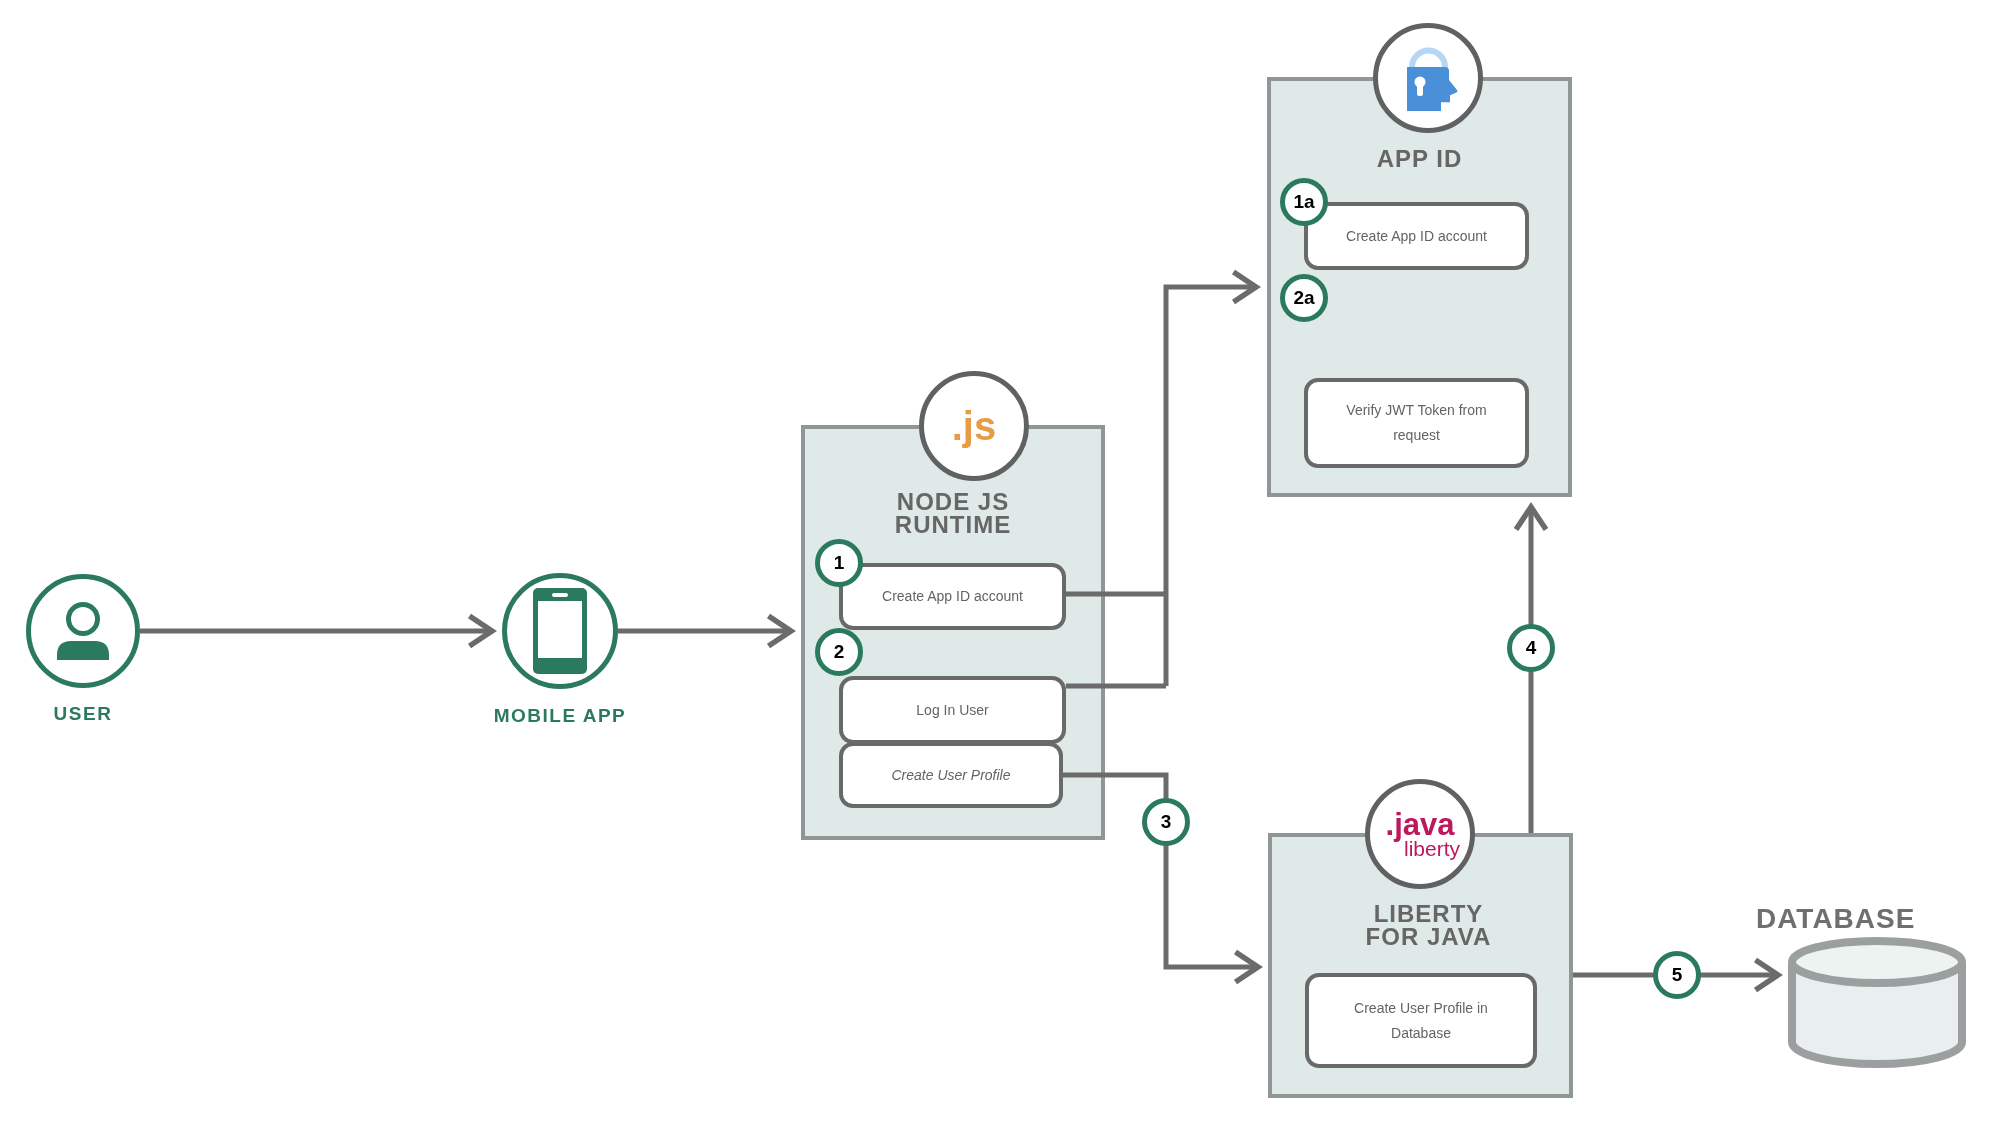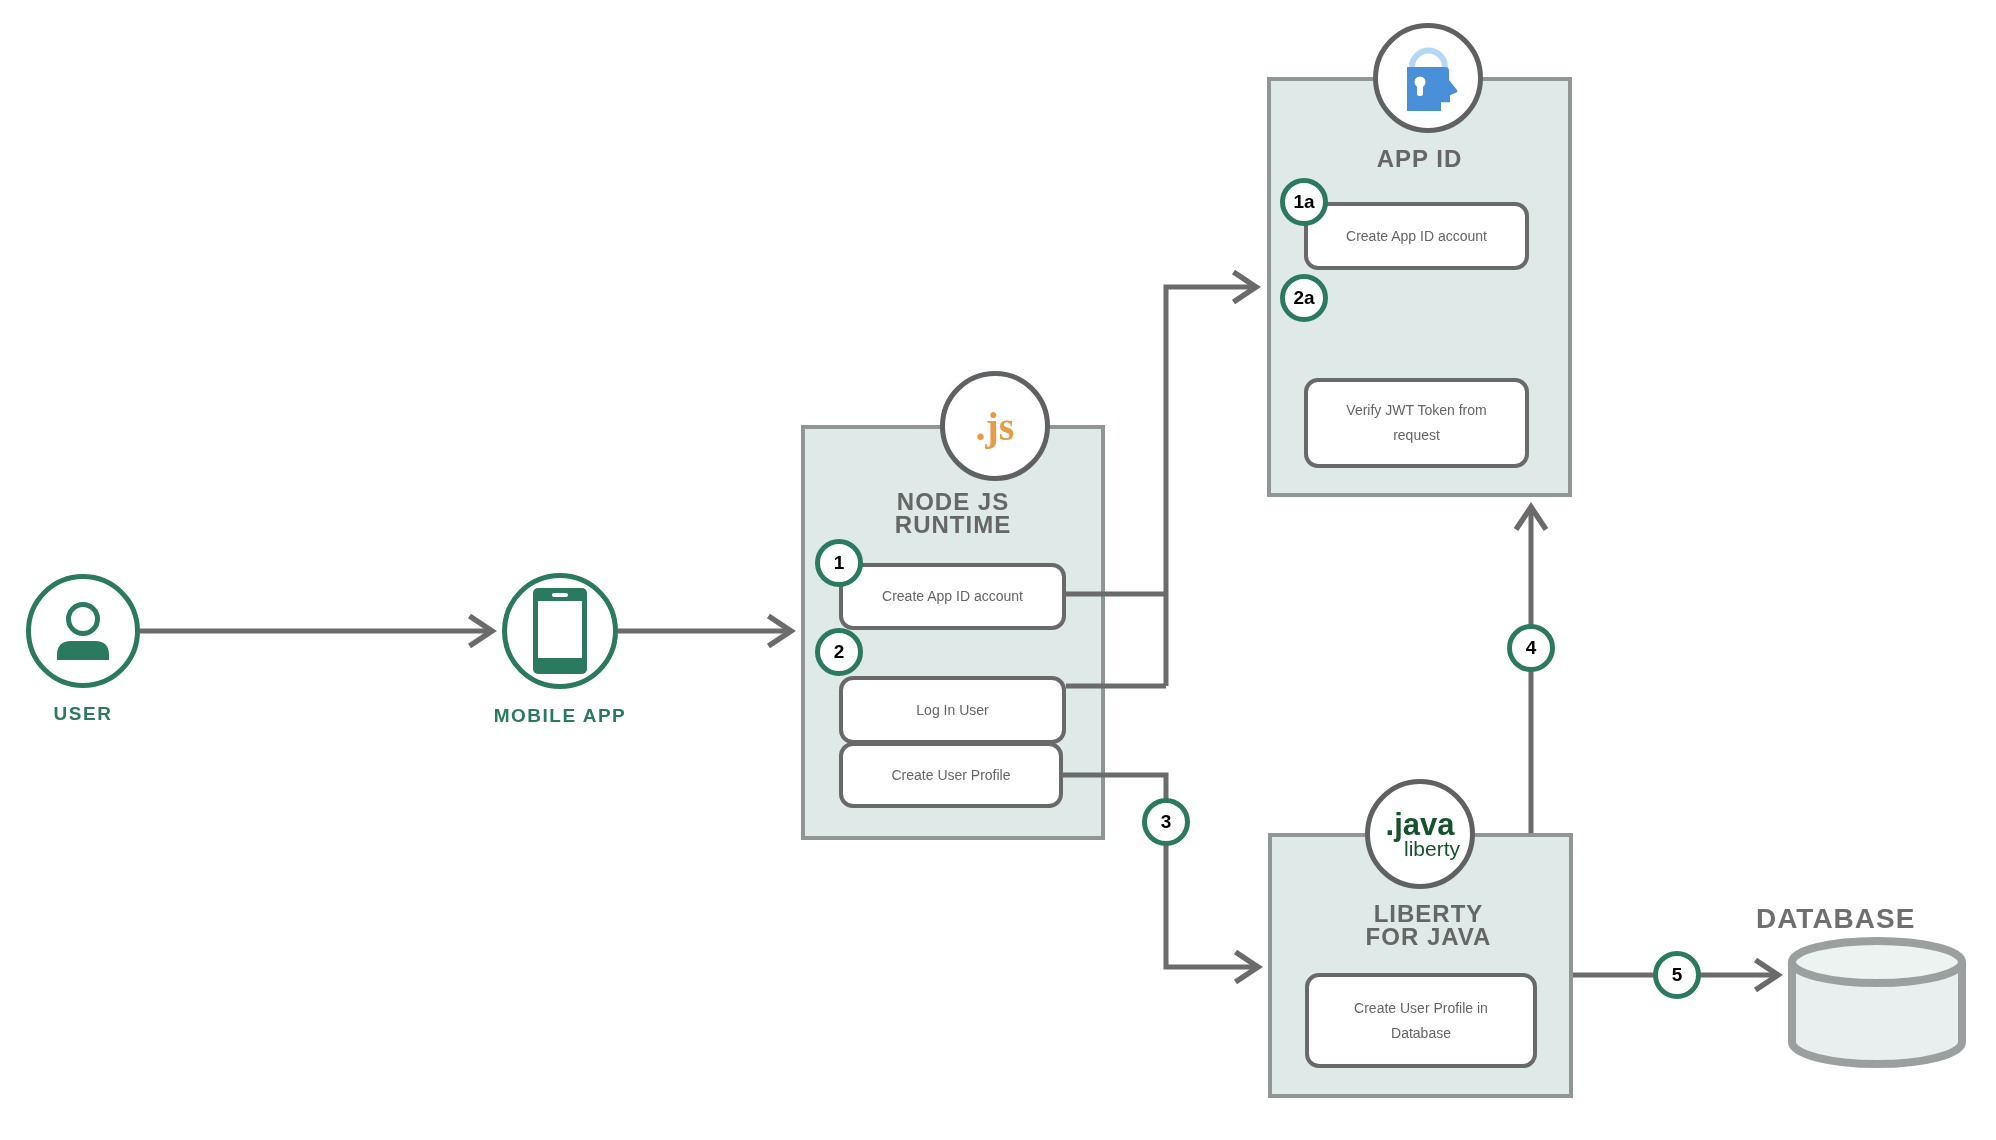--- a/index.html
+++ b/index.html
@@ -29,21 +29,21 @@
   .step{position:absolute;background:#fff;border:4px solid #696969;border-radius:14px;
         box-sizing:border-box;display:flex;align-items:center;justify-content:center;
         text-align:center;color:#646464;font-size:14px;line-height:25px;padding:2px 14px;z-index:3;}
 
   
   .badge{position:absolute;width:48px;height:48px;border-radius:50%;background:#fff;
          border:5px solid #2b7a60;box-sizing:border-box;color:#000000;font-weight:bold;
          font-size:19px;display:flex;align-items:center;justify-content:center;z-index:4;}
 
   .js-logo{color:#e89b45;font-weight:bold;font-size:40px;letter-spacing:0;}
-  .java-logo{display:flex;flex-direction:column;align-items:center;color:#14532d;line-height:1;}
+  .java-logo{display:flex;flex-direction:column;align-items:center;color:#be185d;line-height:1;}
   .java-logo .jl-top{font-weight:bold;font-size:31px;}
   .java-logo .jl-bottom{font-size:21px;transform:translateX(12px);margin-top:-2px;}
 
   .db-label{position:absolute;font-weight:bold;color:#6f6f6f;
             font-size:28px;letter-spacing:1px;z-index:3;}
   .abs{position:absolute;z-index:3;}
 </style>
 </head>
 <body>
 
@@ -78,34 +78,34 @@
   <div class="big-circle green-ring" style="left:502px;top:573px;width:116px;height:116px;">
     <svg width="54" height="86" viewBox="0 0 54 86">
       <rect x="0" y="0" width="54" height="86" rx="5" fill="#2b7a60"></rect>
       <rect x="5" y="13" width="44" height="57" fill="#ffffff"></rect>
       <rect x="19" y="5" width="16" height="4" rx="2" fill="#ffffff"></rect>
     </svg>
   </div>
   <div class="node-label" style="left:445px;top:705px;width:230px;">MOBILE APP</div>
 
   <div class="zone" style="left:801px;top:425px;width:304px;height:415px;"></div>
-  <div class="big-circle gray-ring" style="left:940px;top:371px;width:110px;height:110px;font-family:Liberation Serif, serif;">
+  <div class="big-circle gray-ring" style="left:919px;top:371px;width:110px;height:110px;">
     <span class="js-logo">.js</span>
   </div>
   <div class="zone-title" style="left:801px;top:490px;width:304px;">
     <span>NODE JS RUNTIME</span>
   </div>
 
   <div class="step" style="left:839px;top:563px;width:227px;height:67px;">Create App ID account</div>
   <div class="badge" style="left:815px;top:539px;">1</div>
 
   <div class="step" style="left:839px;top:676px;width:227px;height:68px;">Log In User</div>
   <div class="badge" style="left:815px;top:628px;">2</div>
 
-  <div class="step" style="left:839px;top:742px;width:224px;height:66px;">Create User Profile</div>
+  <div class="step" style="left:839px;top:742px;width:224px;height:66px;font-style:italic;">Create User Profile</div>
 
   <div class="zone" style="left:1267px;top:77px;width:305px;height:420px;"></div>
   <div class="big-circle gray-ring" style="left:1373px;top:23px;width:110px;height:110px;">
     <svg width="62" height="66" viewBox="0 0 62 66">
       <path d="M 15 26 v -4 a 16.5 16.5 0 0 1 33 0 v 4" fill="none" stroke="#b3d7f5" stroke-width="6"></path>
       <path d="M 10 22 h 38 q 4 0 4 4 v 9 l 8 10 q 1.4 1.8 -1 2.8 l -6 2.4 v 7 h -9 v 9 h -34 z" fill="#4a90d9"></path>
       <circle cx="23" cy="37" r="5.5" fill="#ffffff"></circle>
       <rect x="20" y="39" width="6" height="12" rx="2.5" fill="#ffffff"></rect>
     </svg>
   </div>

